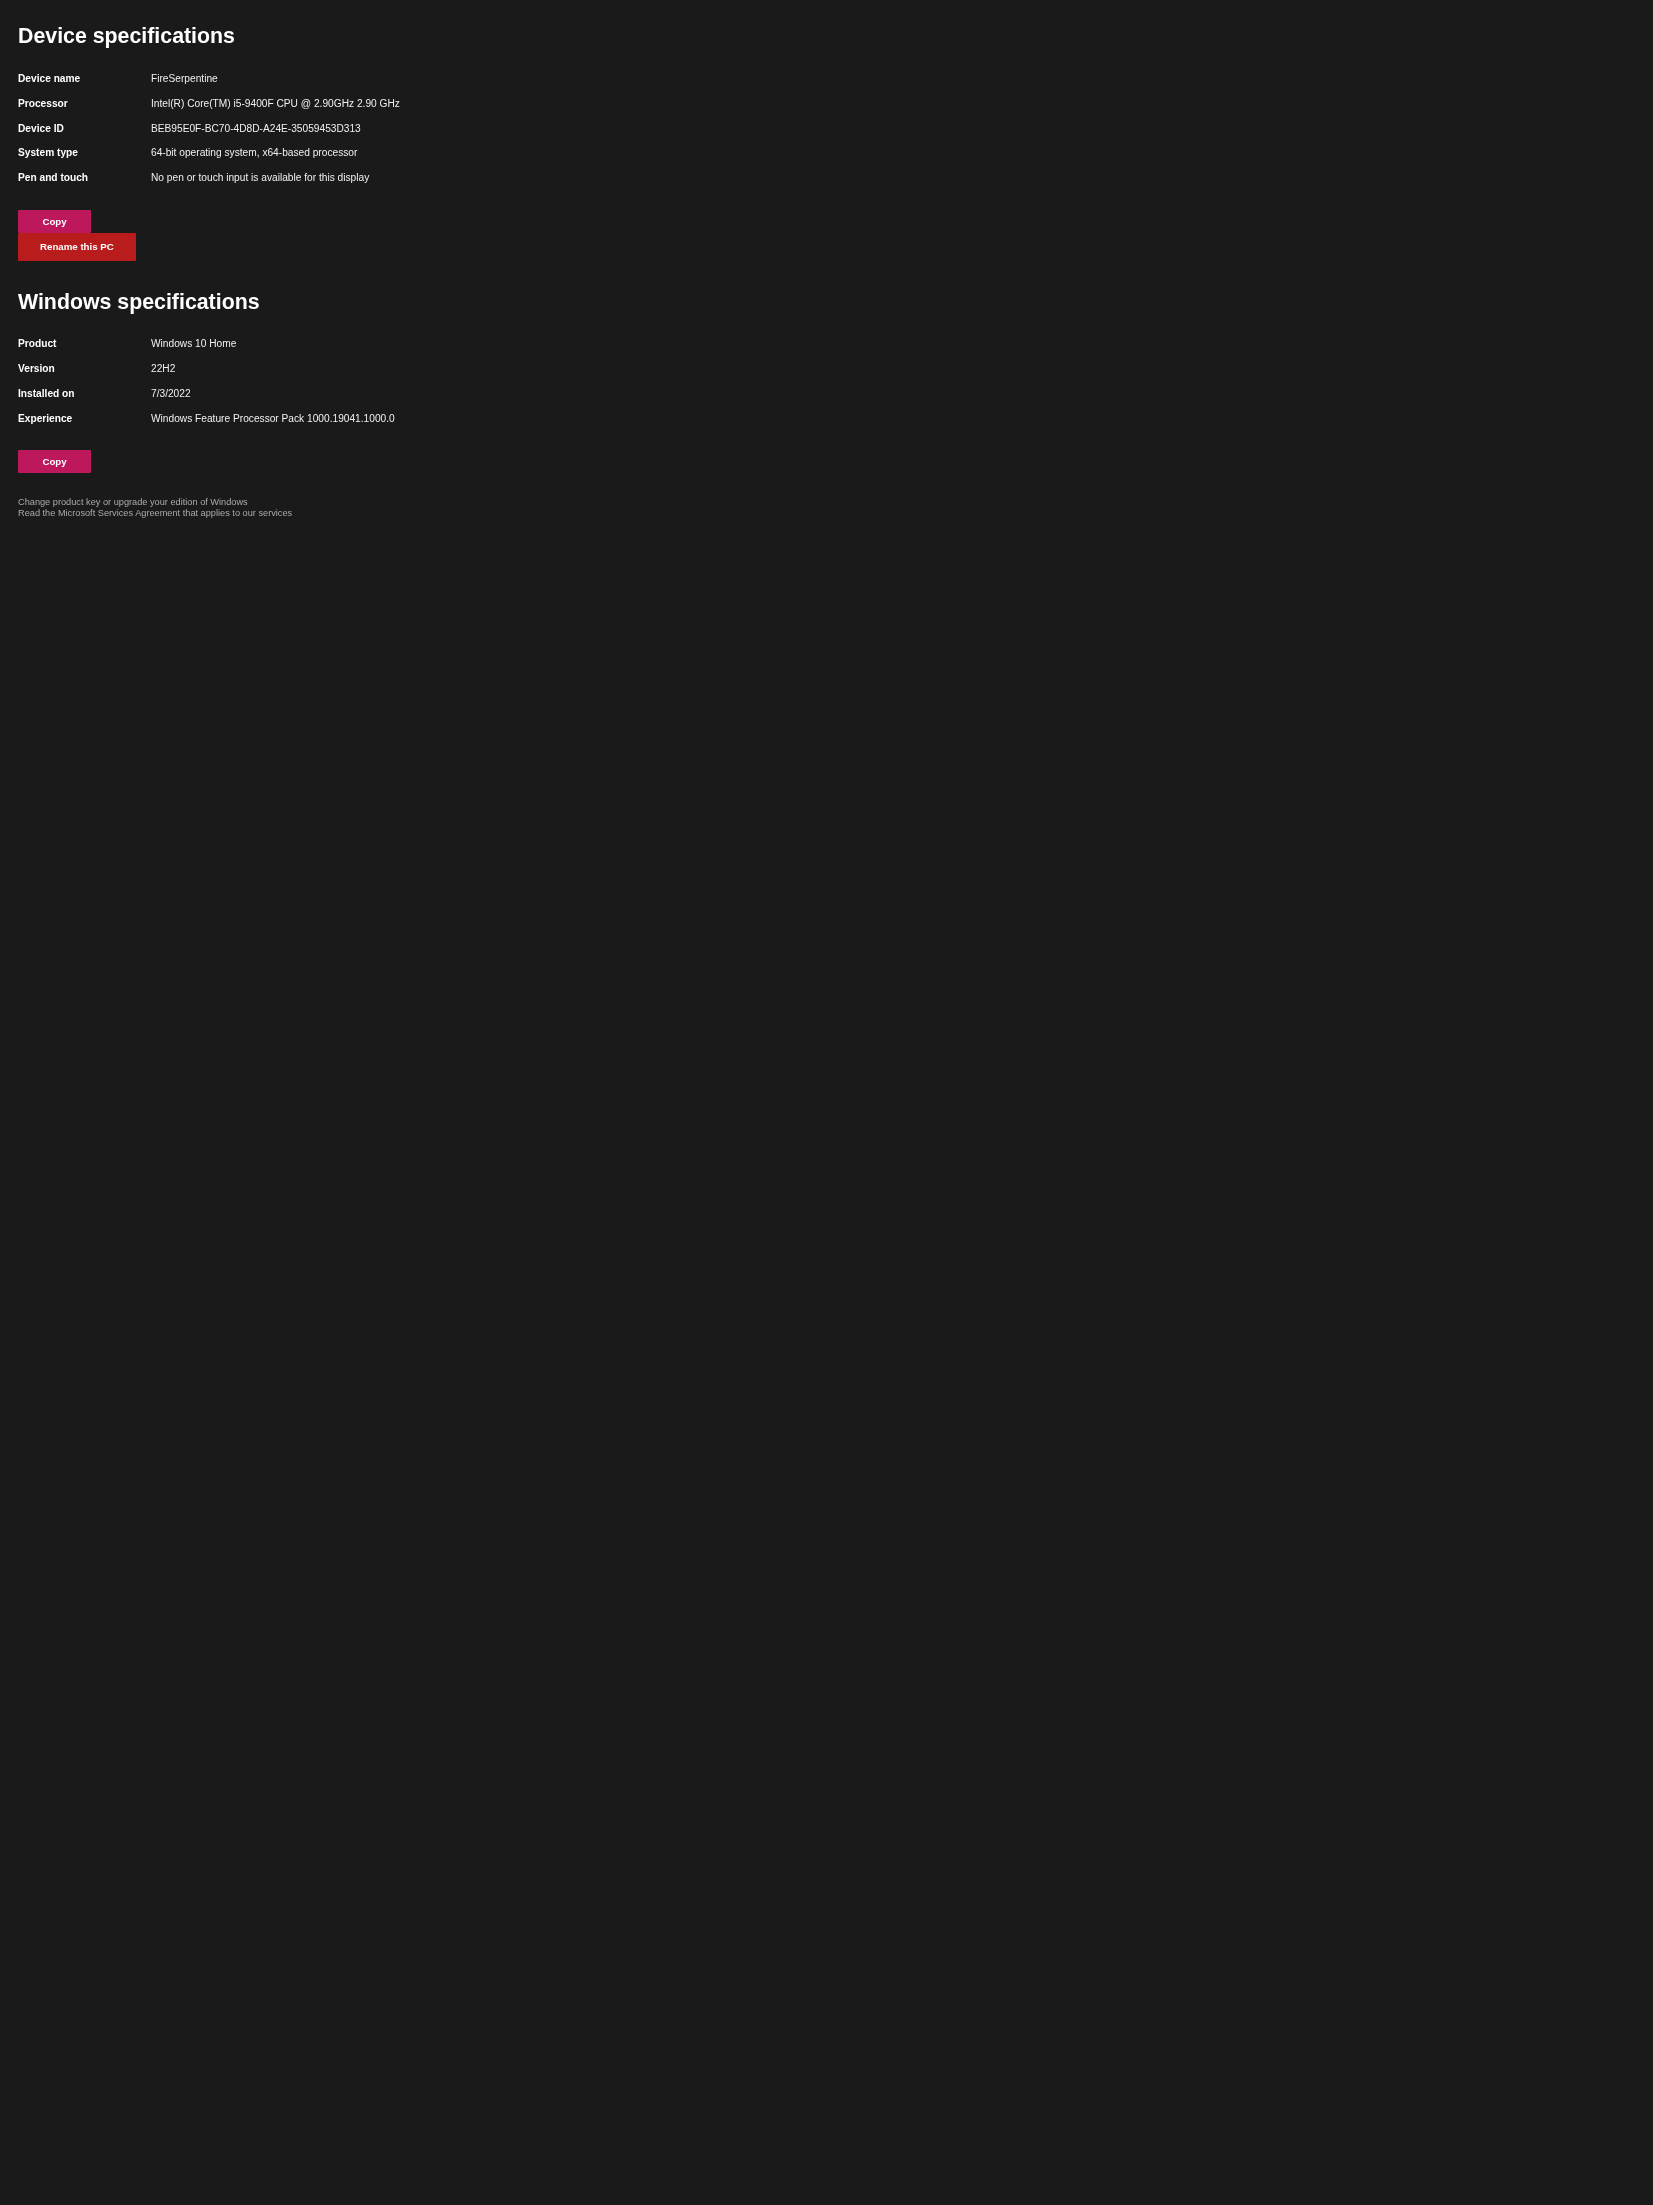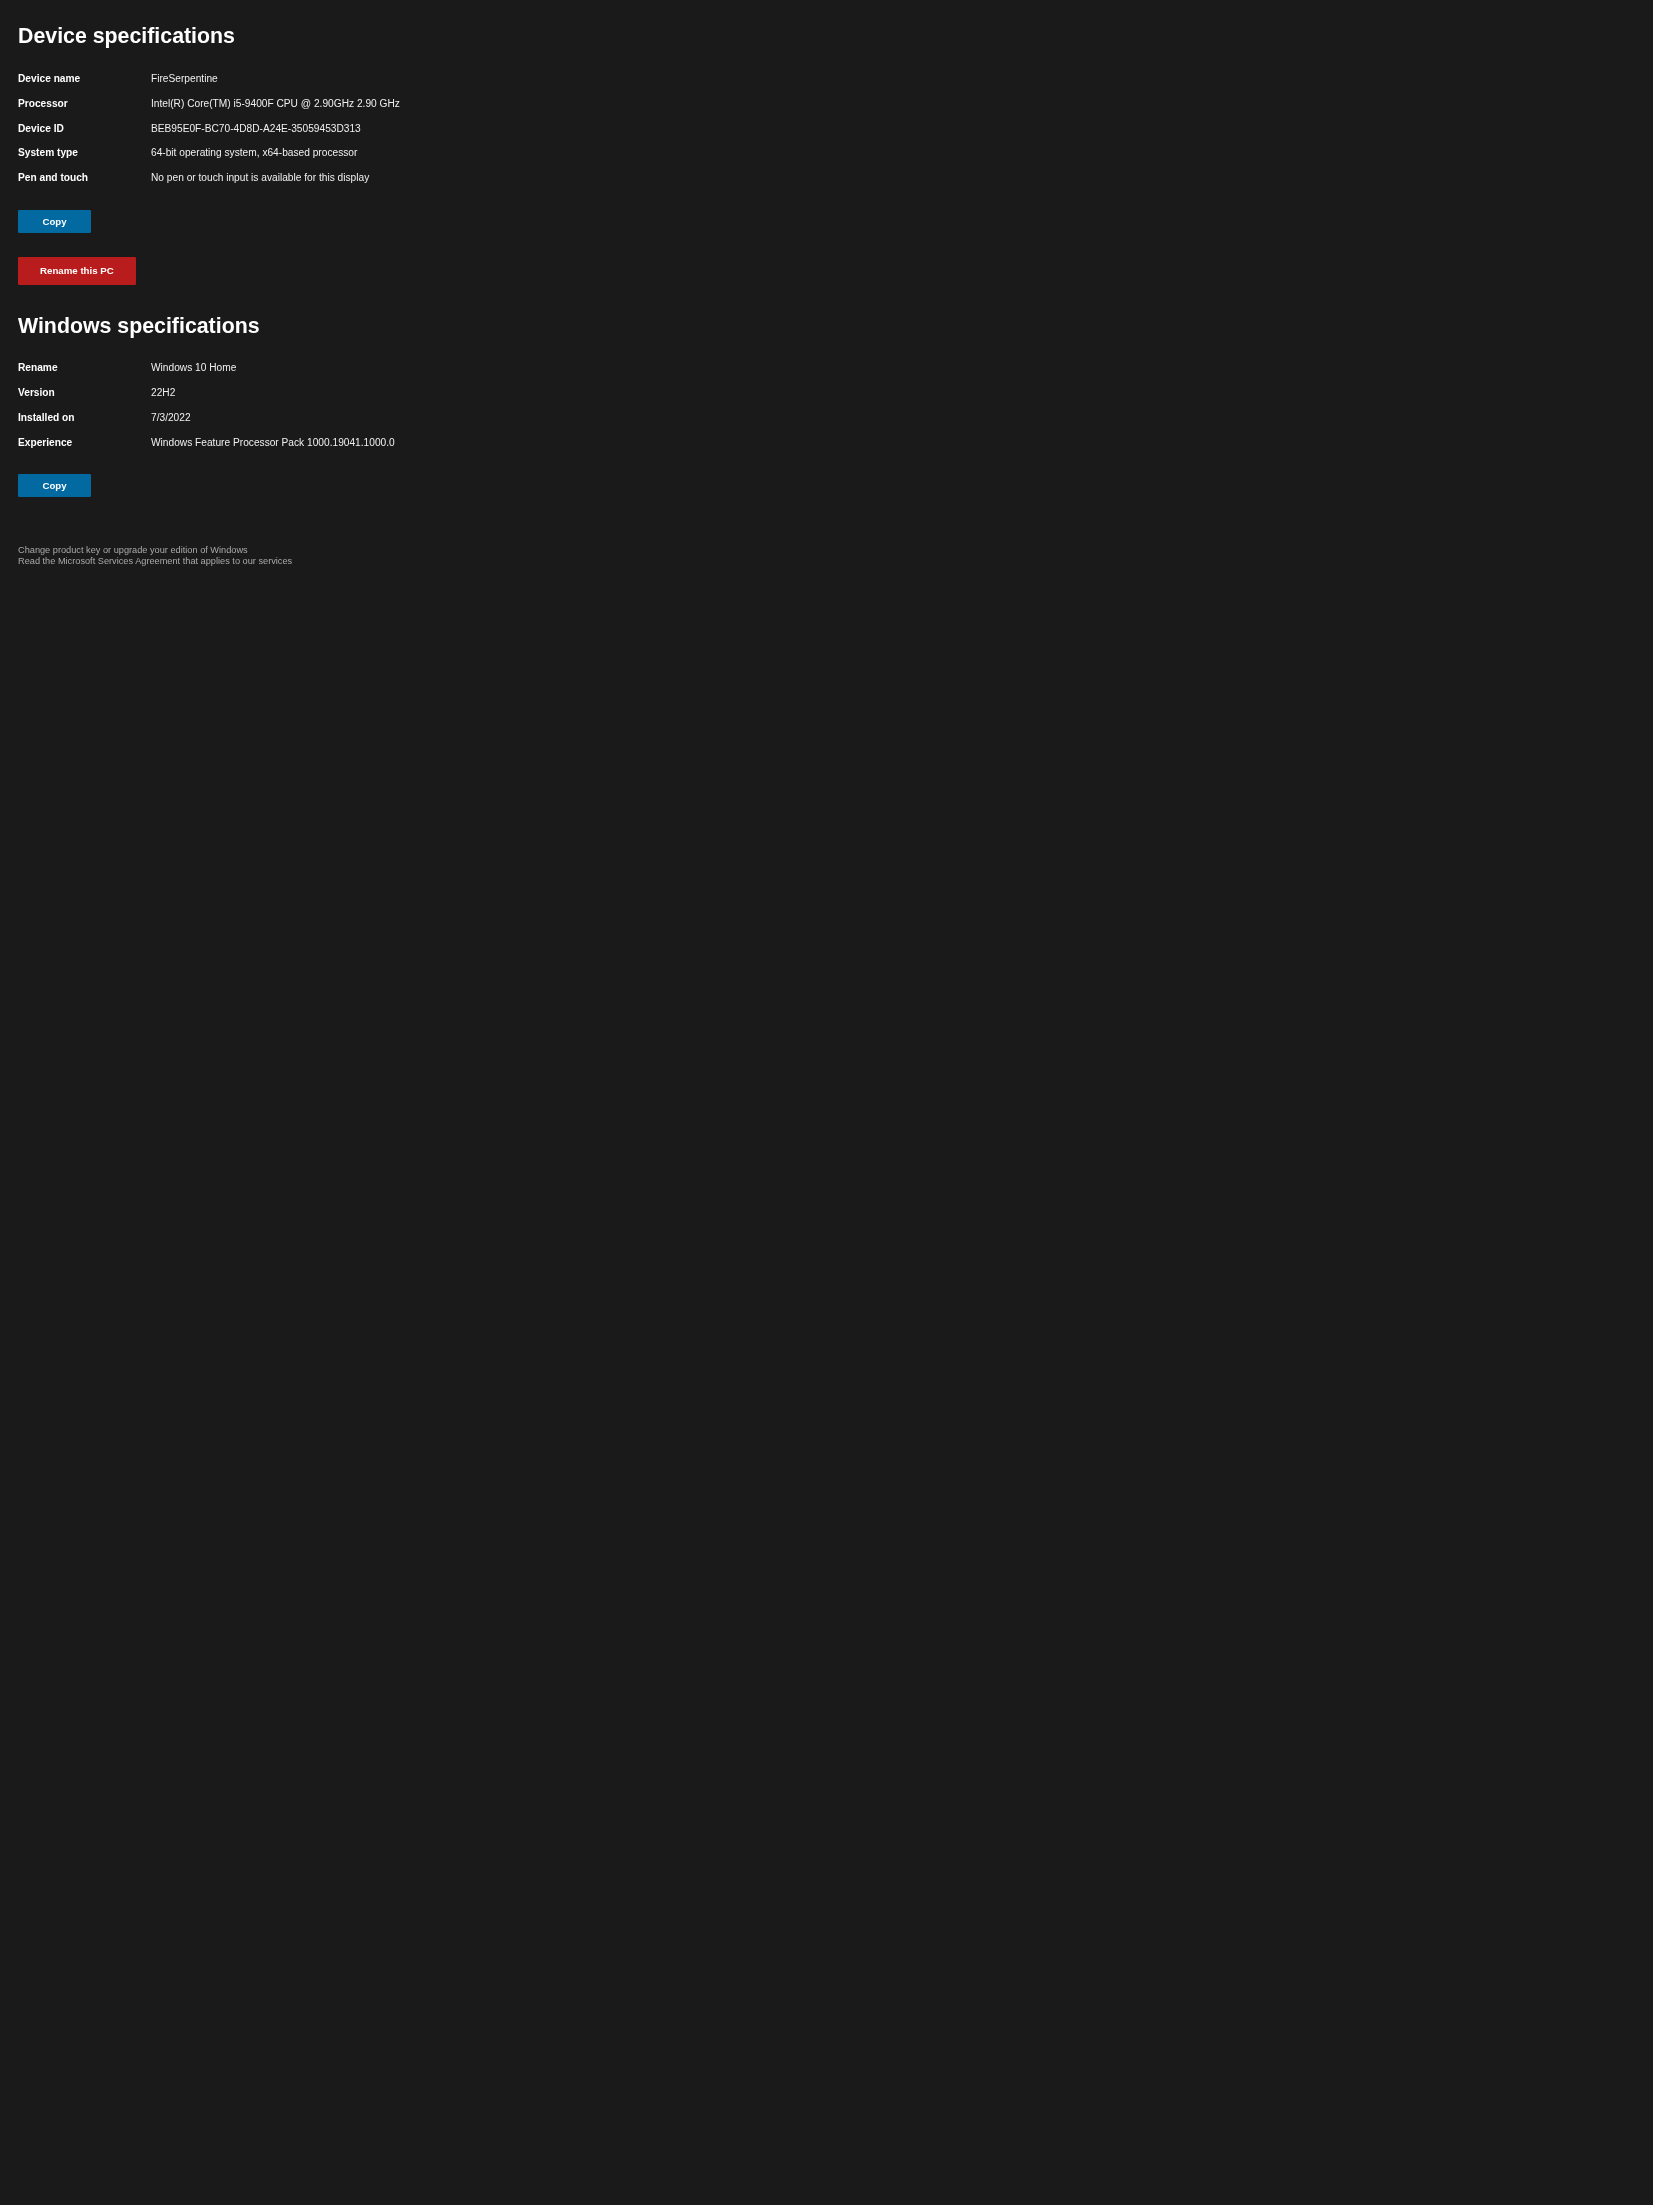--- a/index.html
+++ b/index.html
@@ -44,28 +44,28 @@
       padding-right: 18px;
     }
 
     .spec-table tr td:last-child {
       font-weight: 400;
       color: #f0f0f0;
       font-size: 1.05rem;
     }
 
     .copy-btn {
-      background-color: #0369a1;
+      background-color: #be185d;
       color: #ffffff;
       border: none;
       padding: 6px 19.3px;
       font-size: 1rem;
       font-weight: 600;
       cursor: pointer;
-      margin-bottom: 24px;
+      margin-bottom: 0;
       min-width: 73px;
       border-radius: 1.2px;
     }
 
     .rename-btn {
       background-color: #b91c1c;
       color: #ffffff;
       border: none;
       padding: 8.5px 22px;
       font-size: 1rem;
@@ -128,21 +128,21 @@
 
   <button class="rename-btn">Rename this PC</button>
 </div>
 
 <div>
   <h1 class="section-title section-divider">Windows specifications</h1>
 
   <table class="spec-table">
     <tbody id="windows-spec-body">
     <tr>
-      <td>Rename</td>
+      <td>Product</td>
       <td>Windows 10 Home</td>
     </tr>
         <tr>
       <td>Version</td>
       <td>22H2</td>
     </tr>
         <tr>
       <td>Installed on</td>
       <td>7/3/2022</td>
     </tr>

